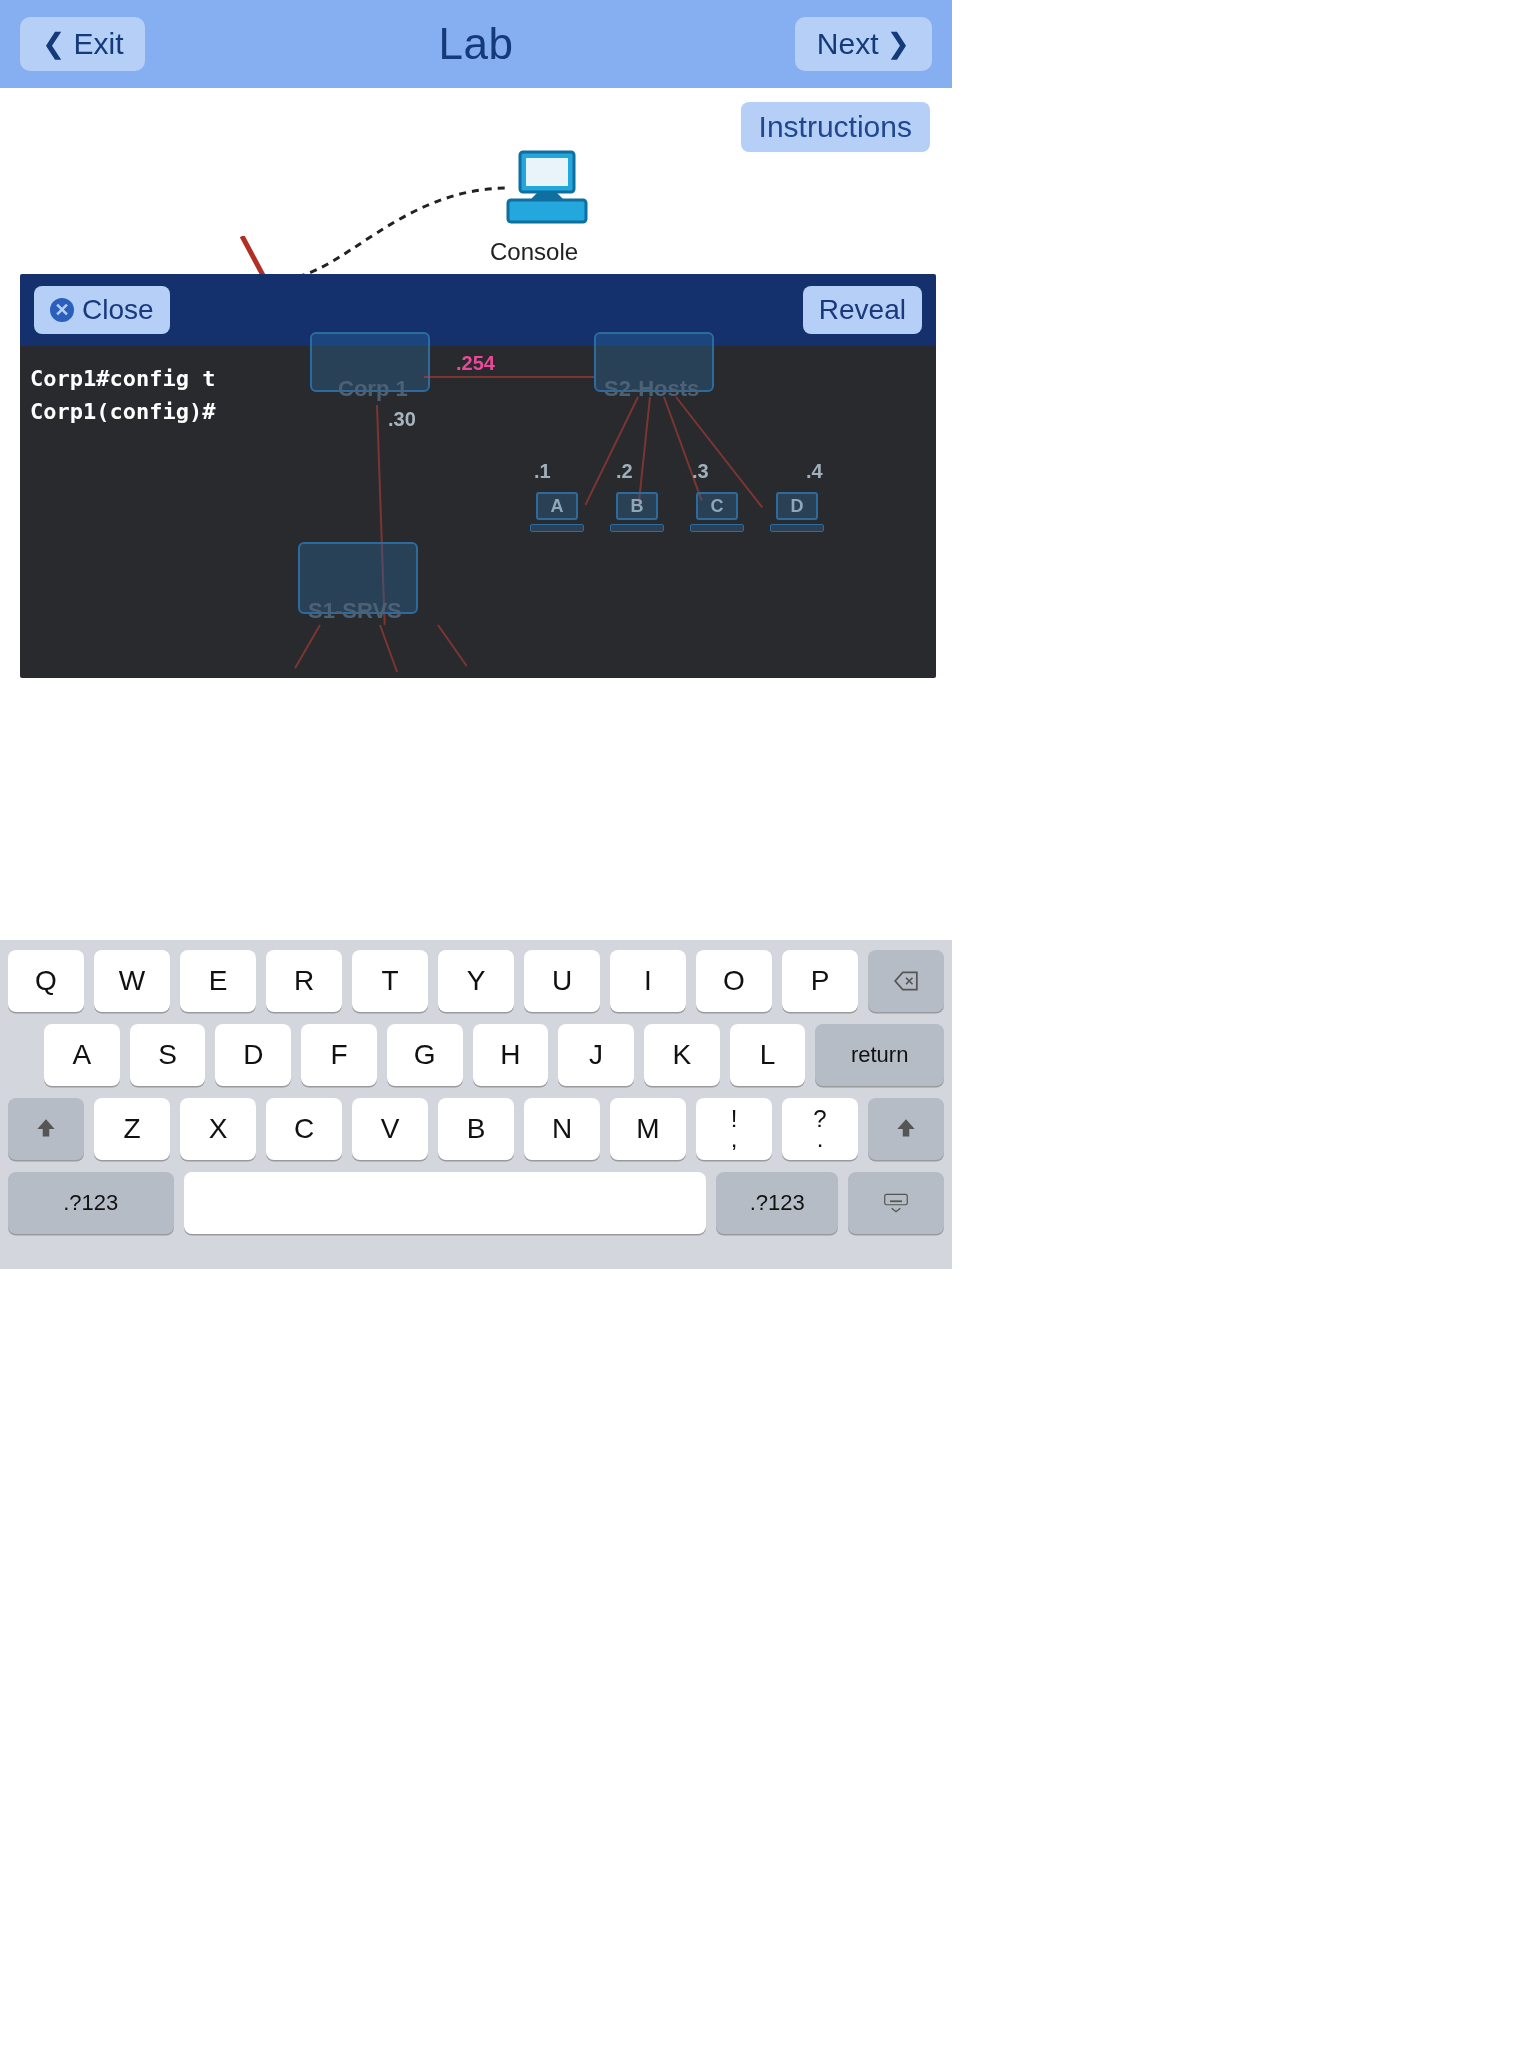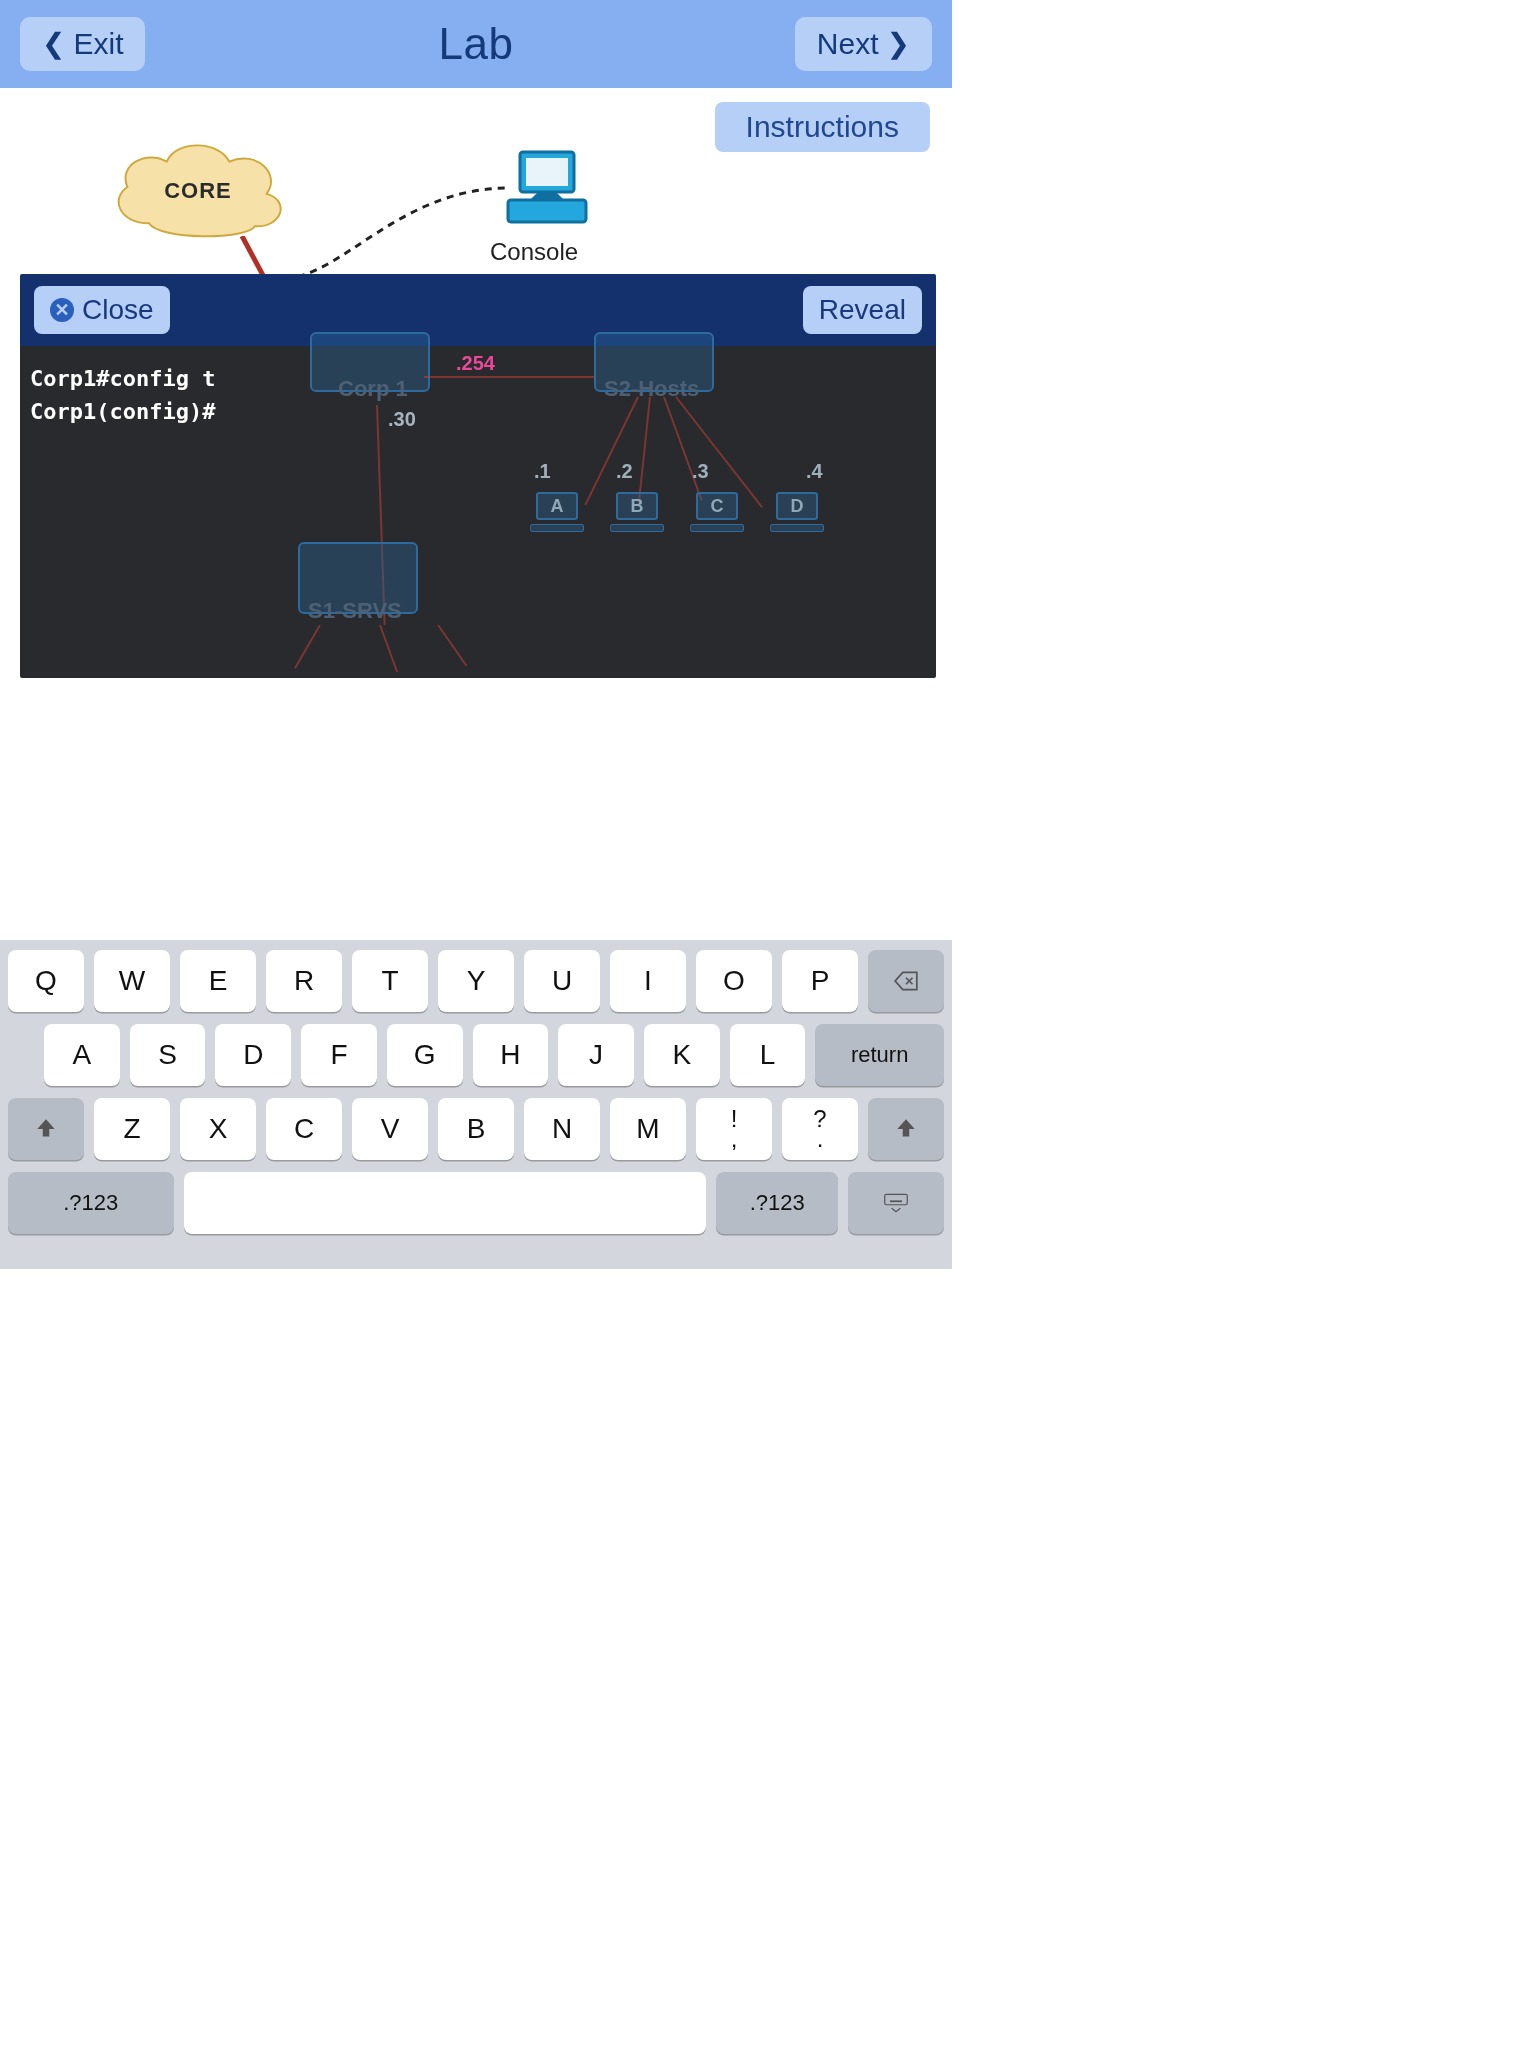--- a/index.html
+++ b/index.html
@@ -45,21 +45,21 @@
   
   .diagram-area {
     position: relative;
     height: 590px;
     background: #ffffff;
     overflow: hidden;
   }
   .instr-btn {
     position: absolute; top: 14px; right: 22px;
     background: #b5cff6; color: #20478f;
-    border-radius: 8px; padding: 8px 31px;
+    border-radius: 8px; padding: 8px 18px;
     font-size: 30px; cursor: pointer;
   }
   .cloud {
     position: absolute; left: 100px; top: 42px;
     width: 196px; height: 118px;
   }
   .cloud svg { width: 100%; height: 100%; }
   .cloud-label {
     position: absolute; left: 0; right: 0; top: 48px;
     text-align: center; font-weight: 700; font-size: 22px; color: #2b2b2b;
@@ -170,26 +170,20 @@
     </div>
   </div>
 
 
   <div class="diagram-area">
 
     <div class="instr-btn">
       <span>Instructions</span>
     </div>
 
-    <div class="cloud">
-      <svg viewBox="0 0 200 120">
-        <path d="M50 95 C20 95 10 70 28 58 C18 35 48 20 68 32 C78 10 120 10 132 32 C160 20 185 45 170 65 C195 72 185 100 158 98 C150 112 60 112 50 95 Z" fill="#f6e2a8" stroke="#cfa93e" stroke-width="2"></path>
-      </svg>
-      <div class="cloud-label">CORE</div>
-    </div>
     <svg class="cloud-stem" viewBox="0 0 40 60">
       <line x1="6" y1="0" x2="38" y2="60" stroke="#b13026" stroke-width="5"></line>
     </svg>
 
     <svg class="dashed-path" viewBox="0 0 260 100">
       <path d="M5 95 C 60 95 120 5 228 5" fill="none" stroke="#222" stroke-width="3" stroke-dasharray="7 6"></path>
     </svg>
 
     <div class="console-pc">
       <svg viewBox="0 0 90 90">

